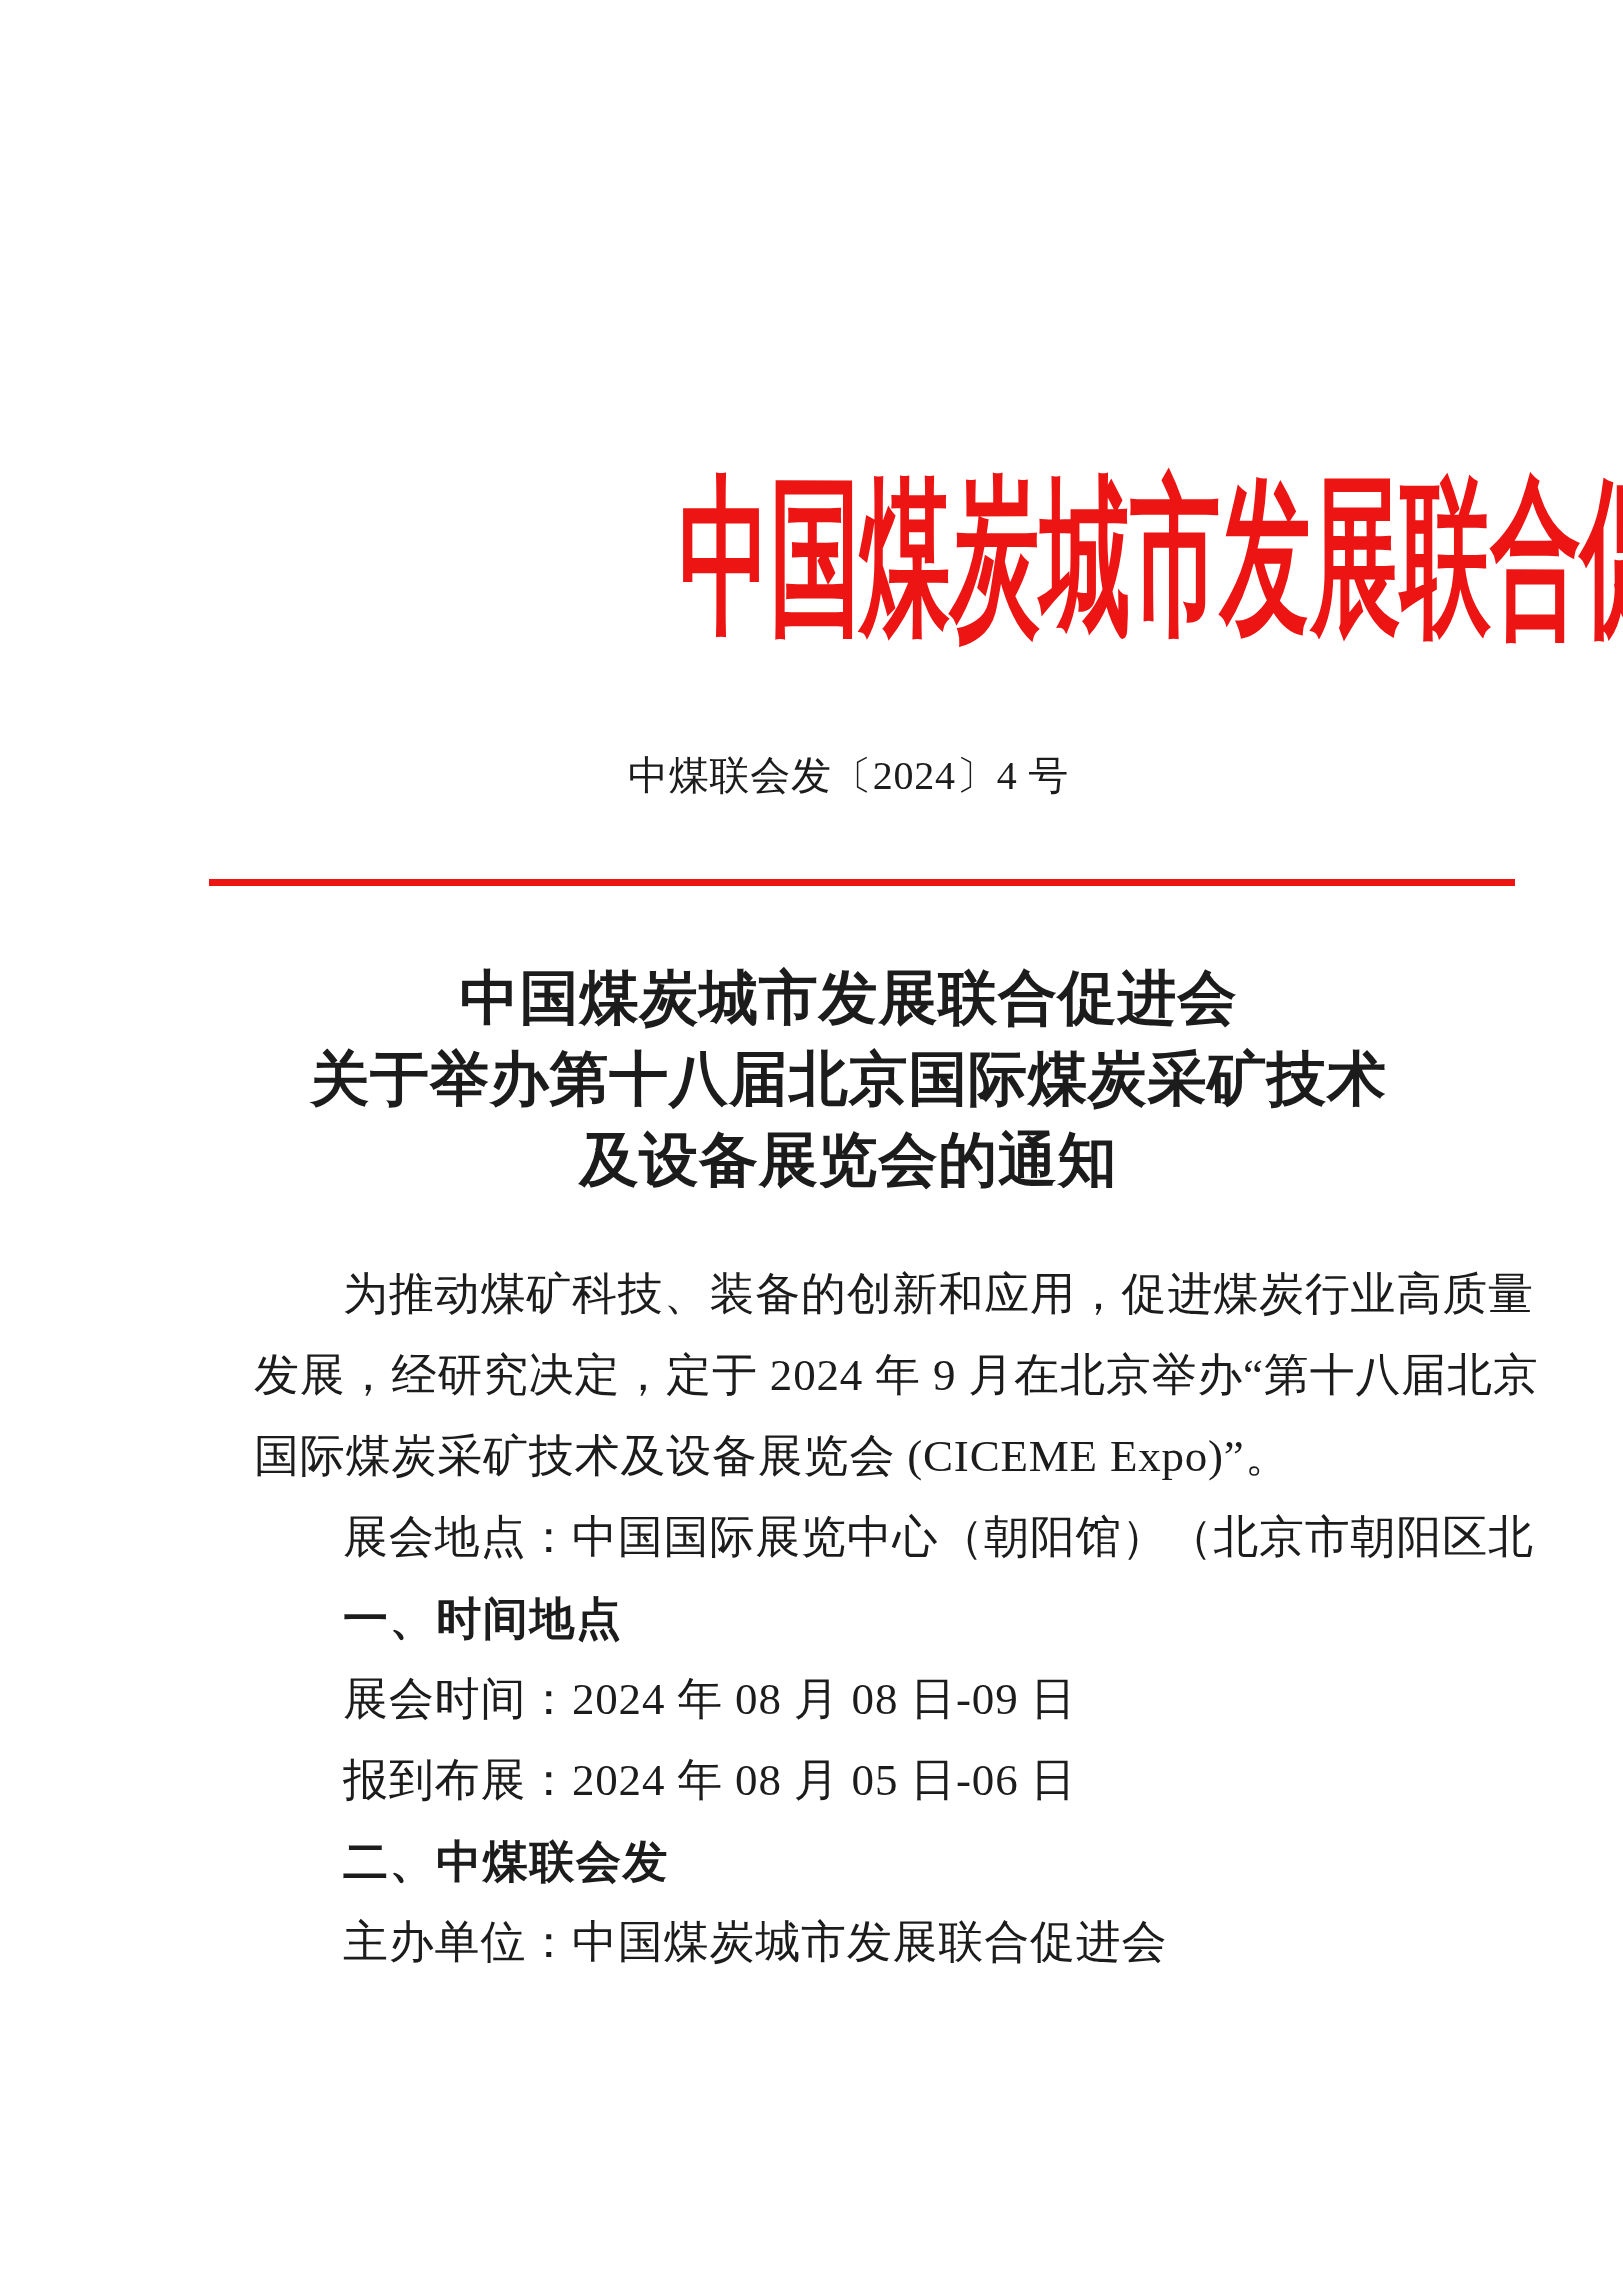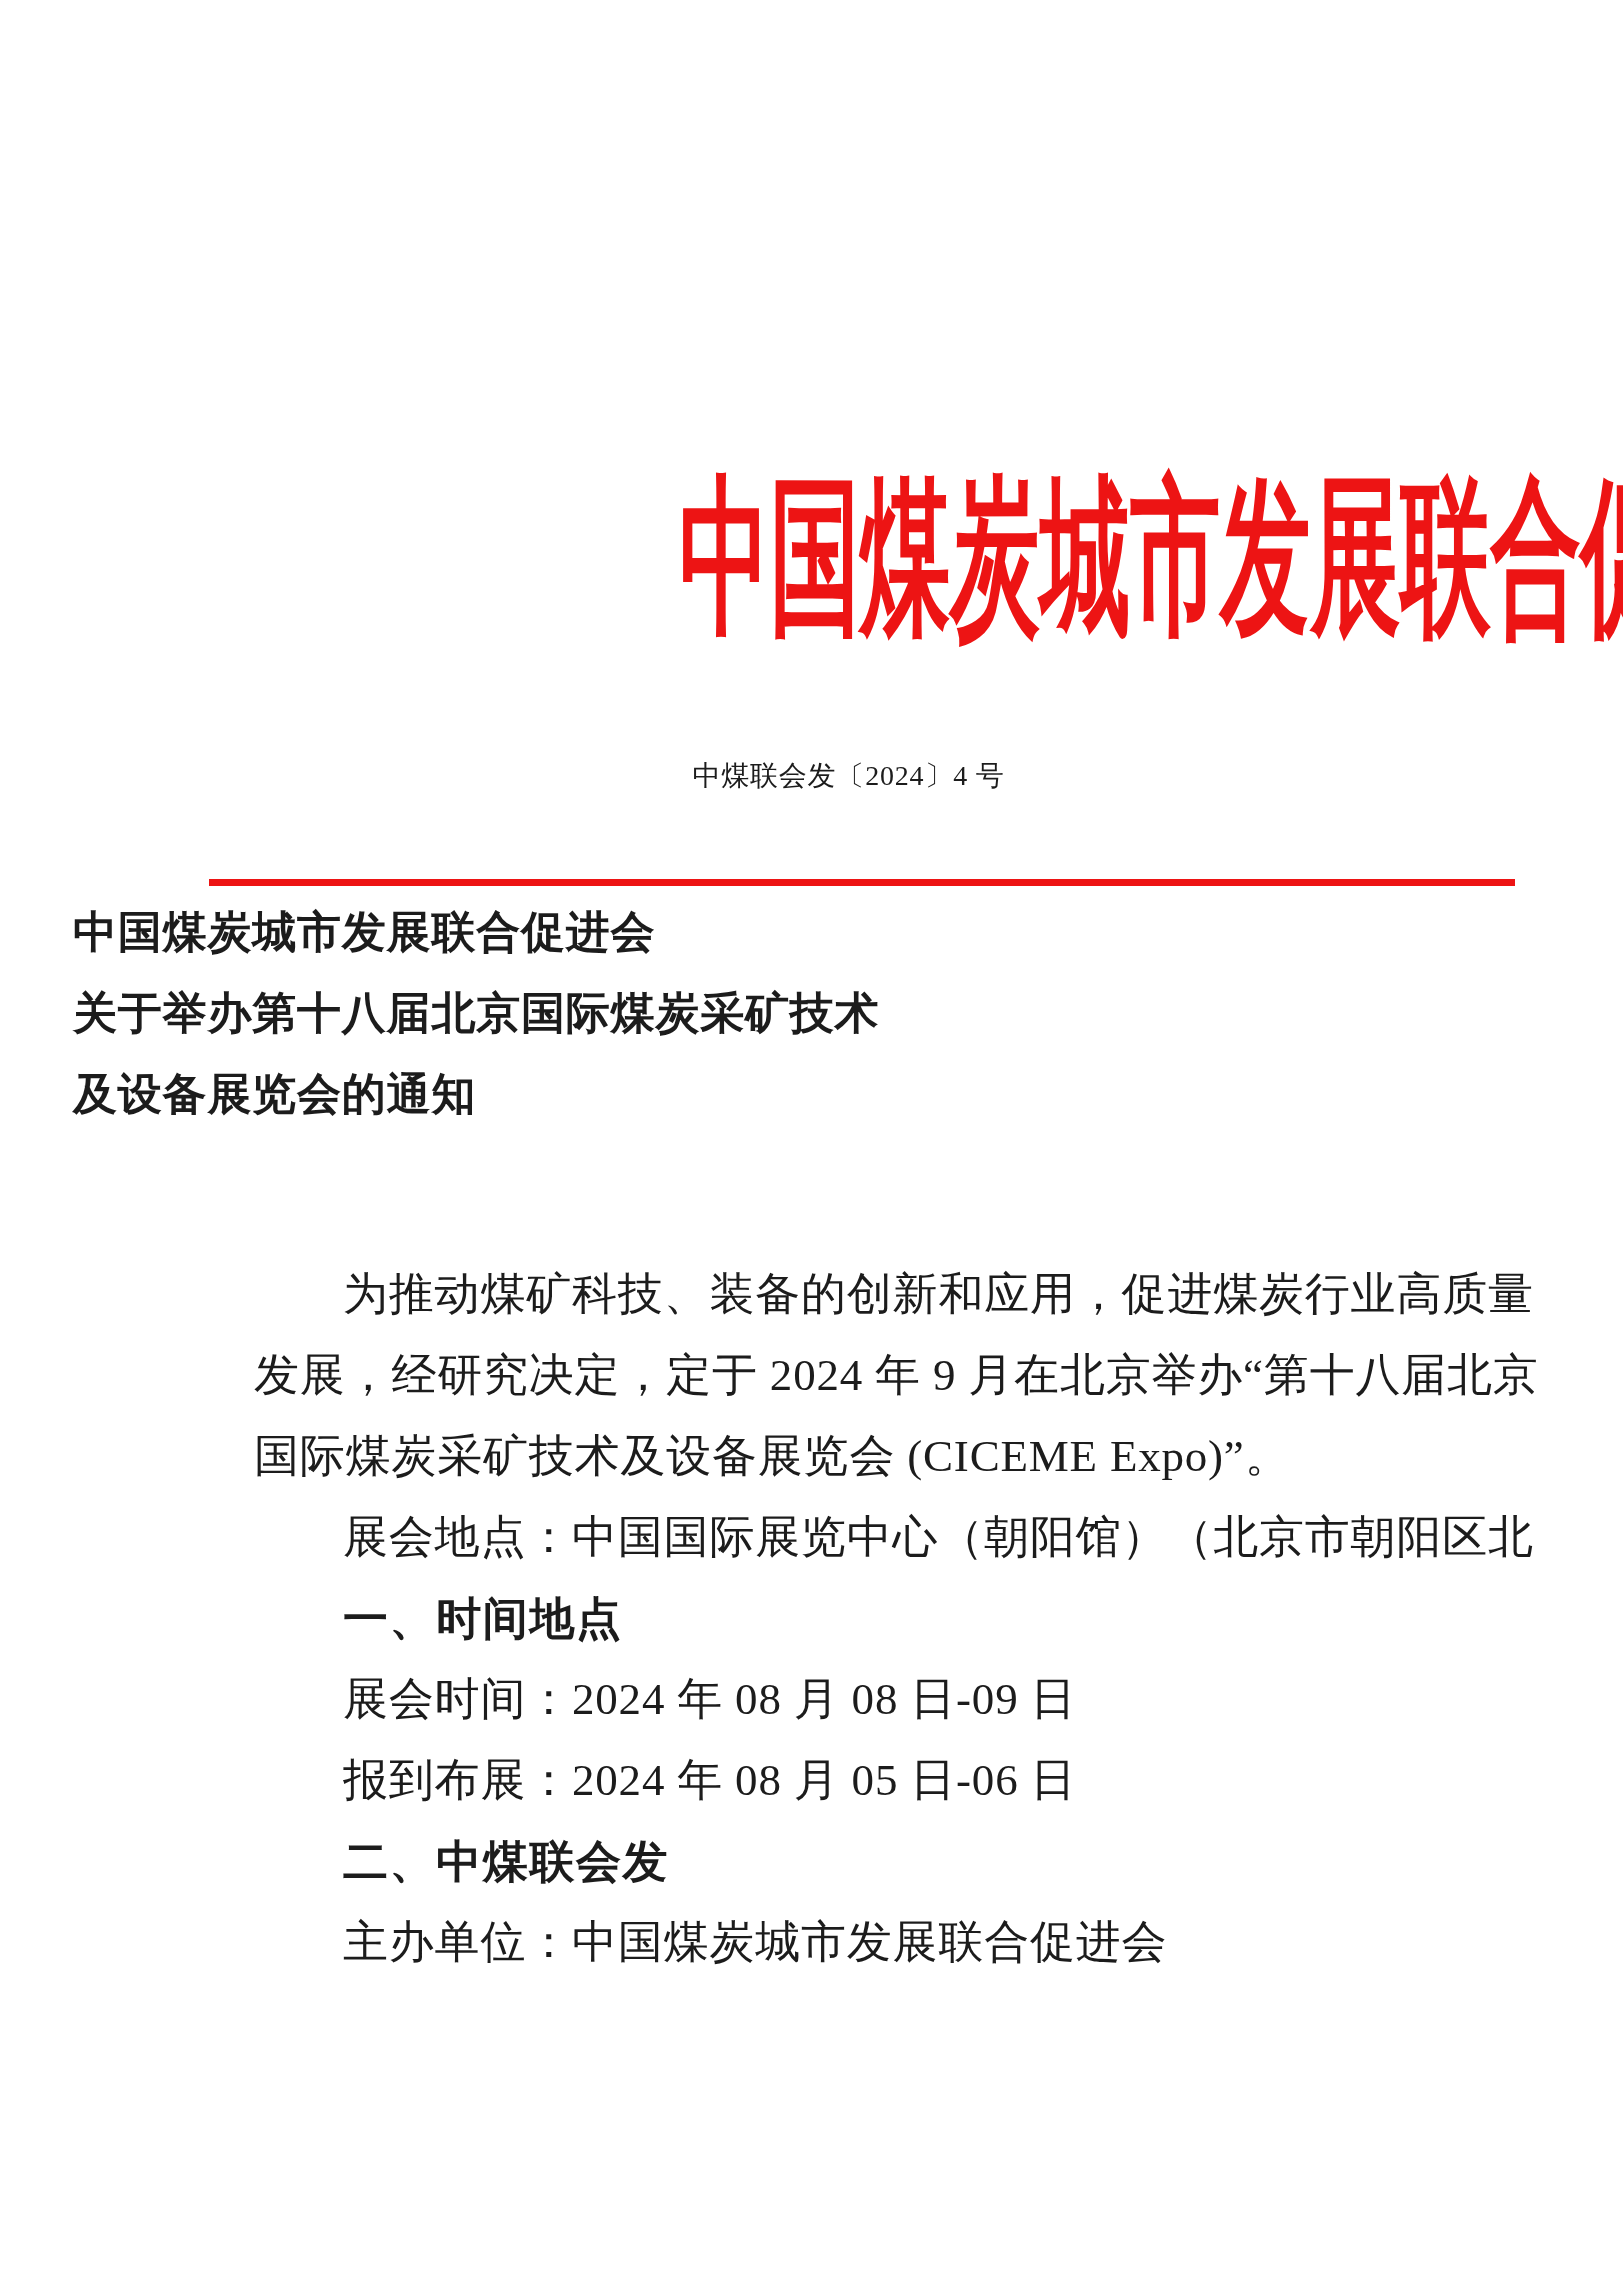--- a/index.html
+++ b/index.html
@@ -31,37 +31,38 @@
     letter-spacing: 0;
     transform: scaleX(0.527);
     transform-origin: center;
     font-family: "Liberation Serif", "DejaVu Serif", serif;
   }
   
   .doc-number {
     position: absolute;
     top: 749px; left: 0; right: 0;
     text-align: center;
-    font-size: 28px;
+    font-size: 40px;
     line-height: 54px;
     letter-spacing: 0.8px;
   }
   .doc-number span { margin-left: 73px; }
   
   .red-rule {
     position: absolute;
     top: 879px; left: 209px;
     width: 1306px; height: 7.3px;
     background: var(--red);
   }
   
   .notice-title {
     position: absolute;
-    top: 892px; left: 0; right: 0;
-    font-size: 44px;
+    top: 958px; left: 0; right: 0;
+    text-align: center;
+    font-size: 59px;
     font-weight: bold;
     line-height: 81px;
     letter-spacing: 0.8px;
   }
   .notice-title .t-line { margin-left: 73px; }
   
   .body-block {
     position: absolute;
     top: 1254px;
     left: 222px;

